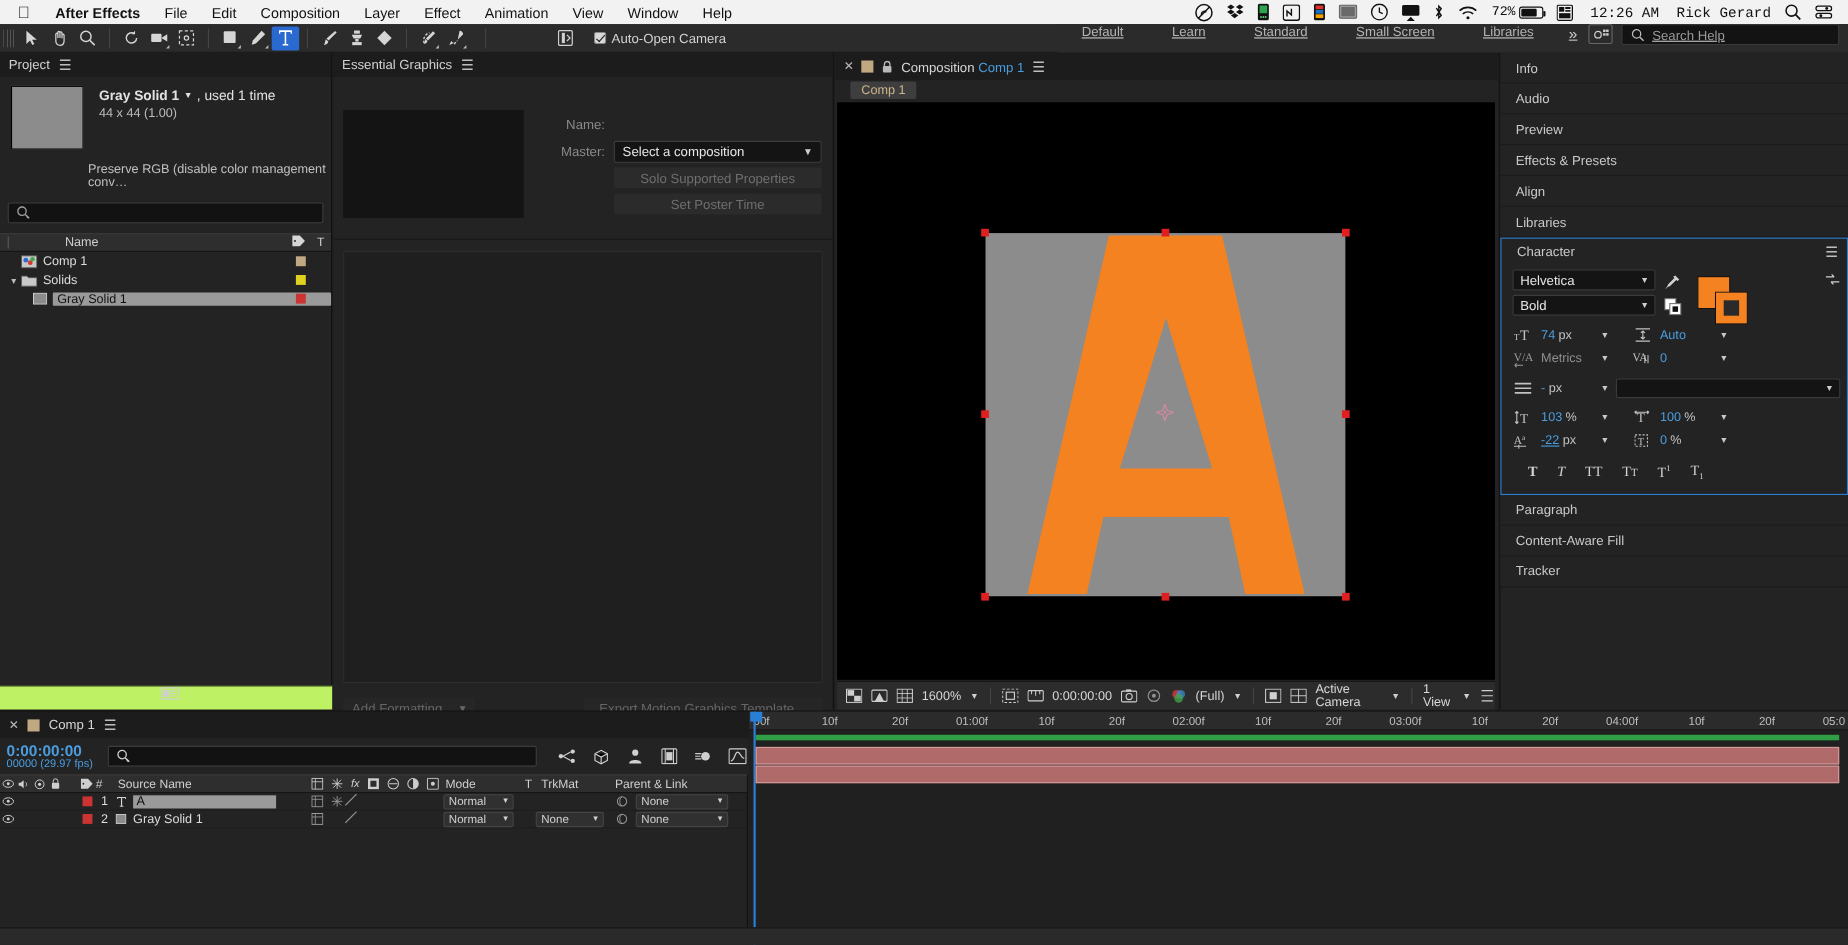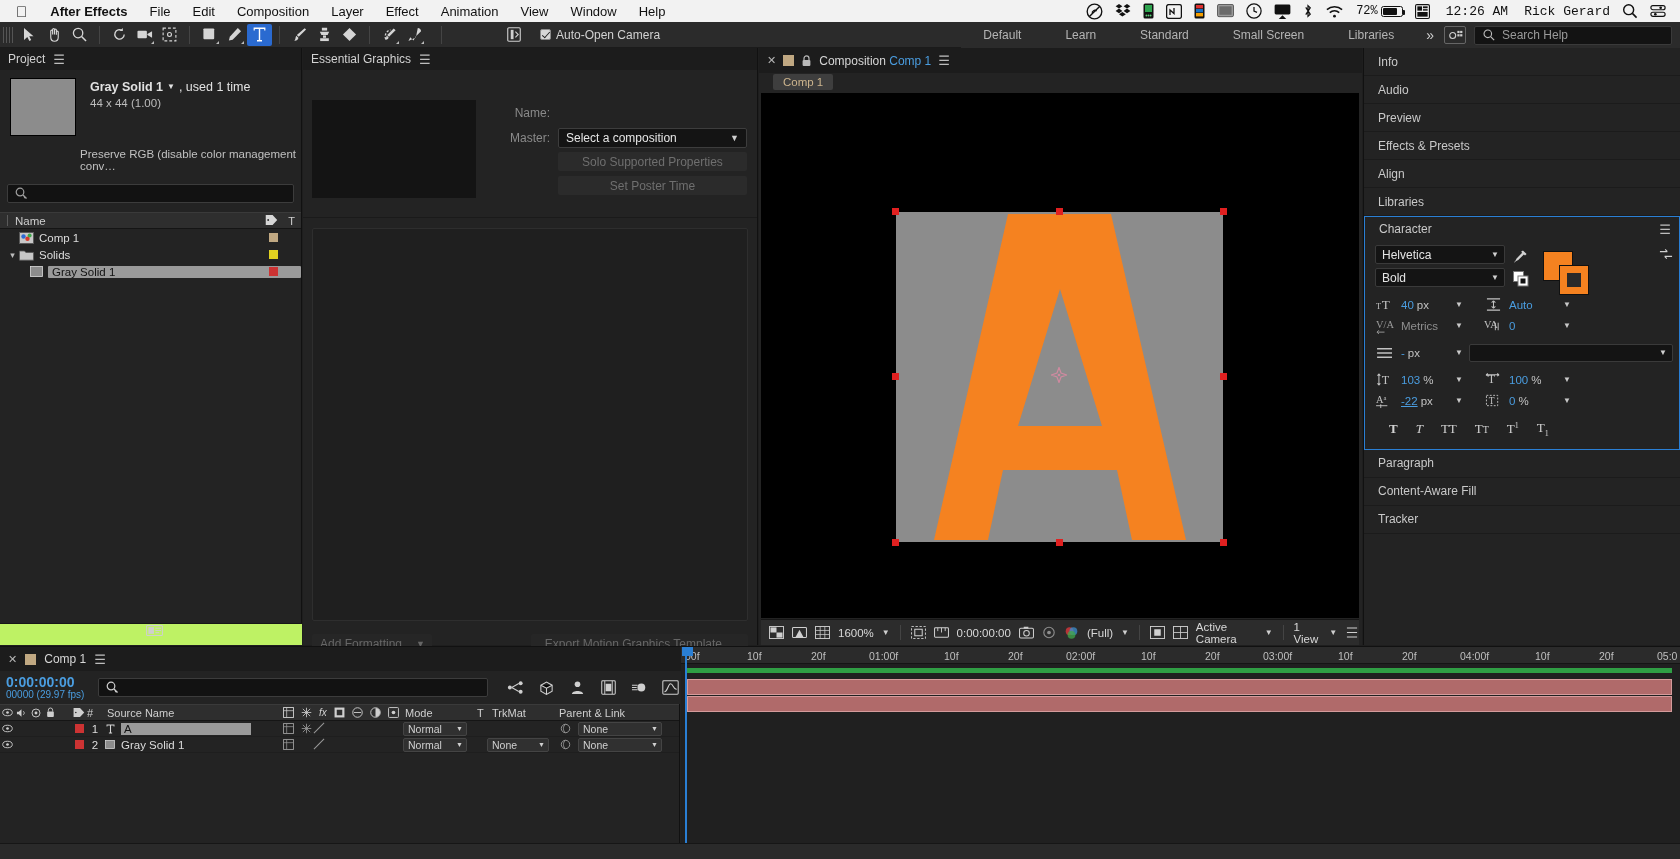--- a/index.html
+++ b/index.html
@@ -28,21 +28,21 @@
   
   .aetoolbar{position:absolute;left:0;top:22px;width:1680px;height:26px;background:#2b2b2b;border-bottom:1px solid #1b1b1b;display:flex;align-items:center;}
   .grip{width:10px;height:16px;margin:0 4px 0 3px;
     background:repeating-linear-gradient(to right,#555 0 1px,transparent 1px 3px);}
   .tool{width:25px;height:22px;display:flex;align-items:center;justify-content:center;color:#cfcfcf;position:relative;}
   .tool.on{background:#2a6ad0;color:#fff;border-radius:2px;}
   .tool .corner{position:absolute;right:3px;bottom:2px;width:0;height:0;border-left:3px solid transparent;border-bottom:3px solid #bbb;}
   .tsep{width:1px;height:18px;background:#444;margin:0 7px;}
   .chk{width:11px;height:11px;border:1px solid #8a8a8a;background:#d8d8d8;border-radius:2px;margin-right:5px;position:relative;}
   .chk:after{content:"";position:absolute;left:3px;top:0px;width:3px;height:7px;border:solid #222;border-width:0 1.6px 1.6px 0;transform:rotate(42deg);}
-  .wsbar{position:absolute;right:0;top:22px;height:26px;display:flex;align-items:center;background:#2b2b2b;}
+  .wsbar{position:absolute;right:0;top:22px;height:26px;display:flex;background:#2b2b2b;text-decoration:underline;}
   .ws{color:#b4b4b4;font-size:12px;margin:0 22px;white-space:nowrap;}
   .chev{color:#cfcfcf;font-size:14px;margin:0 10px;}
   .wsgear{width:22px;height:18px;border:1px solid #666;border-radius:2px;display:flex;align-items:center;justify-content:center;margin-right:8px;}
   .searchhelp{display:flex;align-items:center;background:#131313;border:1px solid #3a3a3a;border-radius:2px;height:19px;padding:0 8px;margin-right:8px;width:198px;}
   .searchhelp span{color:#9a9a9a;margin-left:7px;font-size:12px;}
 
   
   .panel{position:absolute;background:#232323;}
   .ptabbar{height:22px;background:#1c1c1c;display:flex;align-items:center;padding:0 8px;}
   .ptab{color:#d2d2d2;font-size:12px;margin-right:8px;white-space:nowrap;}
@@ -53,21 +53,21 @@
   .proj-head{display:flex;padding:8px 10px 4px 10px;}
   .thumb{width:66px;height:58px;background:#8c8c8c;border:1px solid #000;flex:none;}
   .proj-meta{margin-left:14px;padding-top:2px;}
   .proj-title{font-size:12.5px;color:#e2e2e2;font-weight:bold;}
   .proj-title .caret{display:inline-block;margin:0 4px;font-size:8px;vertical-align:2px;}
   .proj-title .norm{font-weight:normal;}
   .proj-dims{font-size:11.5px;color:#bdbdbd;margin-top:3px;}
   .proj-note{font-size:11.5px;color:#c0c0c0;padding:8px 0 0 80px;}
   .projsearch{margin:12px 7px 0 7px;height:19px;background:#121212;border:1px solid #3c3c3c;border-radius:2px;display:flex;align-items:center;padding:0 7px;}
   .projsearch svg{opacity:.75;}
-  .colhead{margin-top:9px;height:17px;background:#2e2e2e;border-top:1px solid #3a3a3a;border-bottom:1px solid #151515;display:flex;align-items:center;font-size:11.5px;color:#cfcfcf;}
+  .colhead{margin-top:9px;height:17px;background:#2e2e2e;border-top:1px solid #3a3a3a;border-bottom:1px solid #151515;display:flex;align-items:center;font-size:11.5px;color:#cfcfcf;gap:44px;}
   .colhead .bar{width:1px;height:11px;background:#5a5a5a;margin:0 7px;}
   .colhead .tagcol{margin-left:auto;display:flex;align-items:center;}
   .prow{height:17px;display:flex;align-items:center;font-size:11.5px;color:#dcdcdc;padding-left:6px;position:relative;}
   .prow .twirl{width:13px;color:#bbb;font-size:9px;display:flex;align-items:center;justify-content:center;}
   .prow .micon{width:15px;height:12px;margin-right:5px;flex:none;}
   .prow .swatch{position:absolute;right:23px;width:9px;height:9px;}
   .prow.sel .labelbg{background:#9a9a9a;color:#111;padding:0 4px;border-radius:1px;}
   .proj-foot{position:absolute;left:0;bottom:0;width:302px;height:22px;background:#bef264;border-top:1px solid #161616;display:flex;align-items:center;padding-left:6px;gap:9px;flex-direction:column;}
   .bpc{background:#343434;border:1px solid #4a4a4a;border-radius:2px;font-size:10.5px;color:#cfcfcf;padding:1px 7px;}
   .pill{width:40px;height:13px;border-radius:7px;background:#4b4b4b;margin-left:4px;}
@@ -754,21 +754,21 @@
         </div>
 
         <div class="crow" style="margin-top:7px;">
           <span class="cfield">
             <span class="cicon">
               <svg width="18" height="15" viewBox="0 0 19 16">
                   <text x="0" y="13" font-family="Liberation Serif, serif" font-size="9" fill="#c2c2c2">T</text>
                   <text x="6" y="13" font-family="Liberation Serif, serif" font-size="14" fill="#c2c2c2">T</text>
                 </svg>
             </span>
-            <span class="cval">40</span>
+            <span class="cval">74</span>
             <span class="cunit">px</span>
             <span class="cdd">▼</span>
           </span>
           <span class="cfield" style="margin-left:14px;">
             <span class="cicon">
               <svg width="17" height="15" viewBox="0 0 18 16">
                   <path d="M2 2 H16 M2 14 H16" stroke="#c2c2c2" stroke-width="1.2"></path>
                   <path d="M9 4 V12 M9 4 L7 6 M9 4 L11 6 M9 12 L7 10 M9 12 L11 10" stroke="#c2c2c2" stroke-width="1.1" fill="none"></path>
                 </svg>
             </span>

